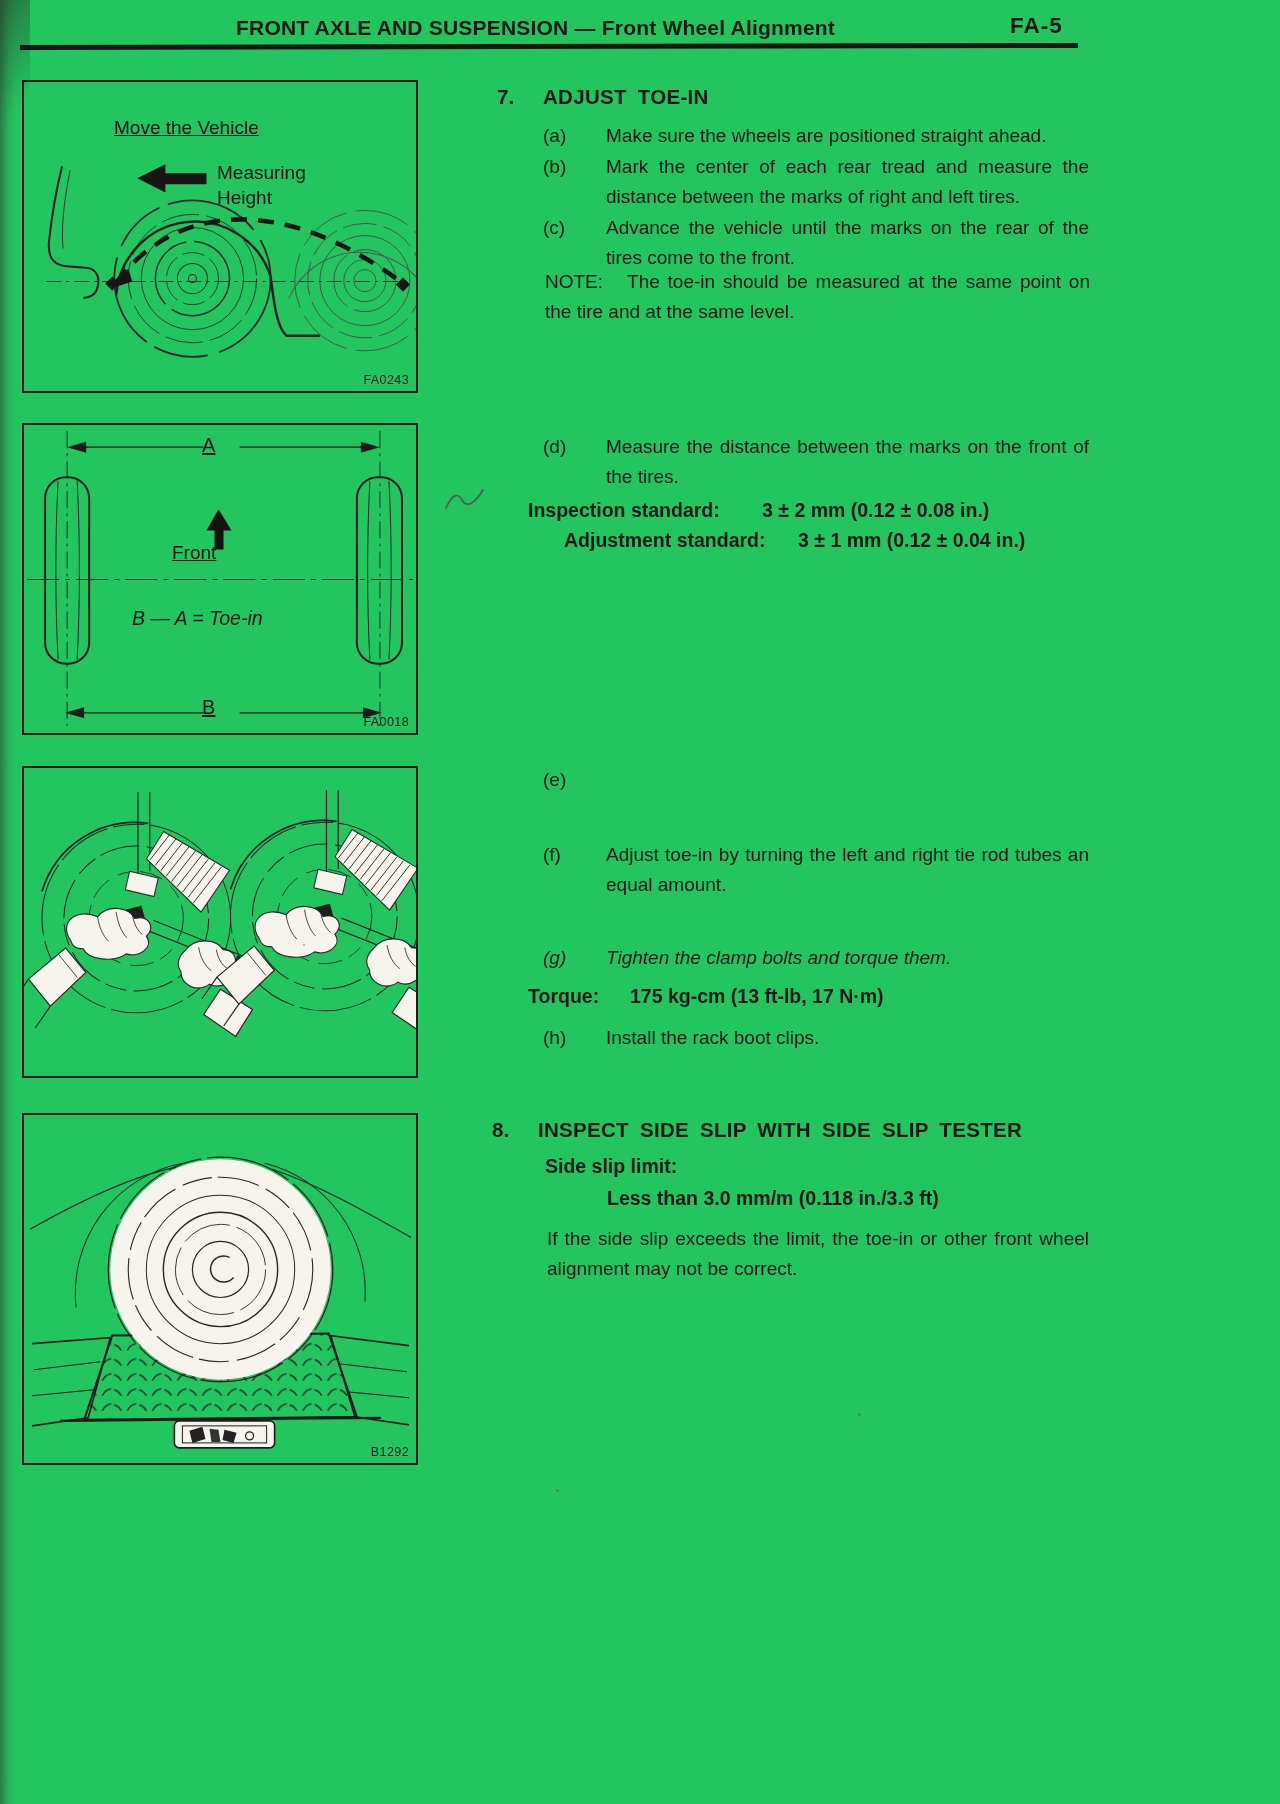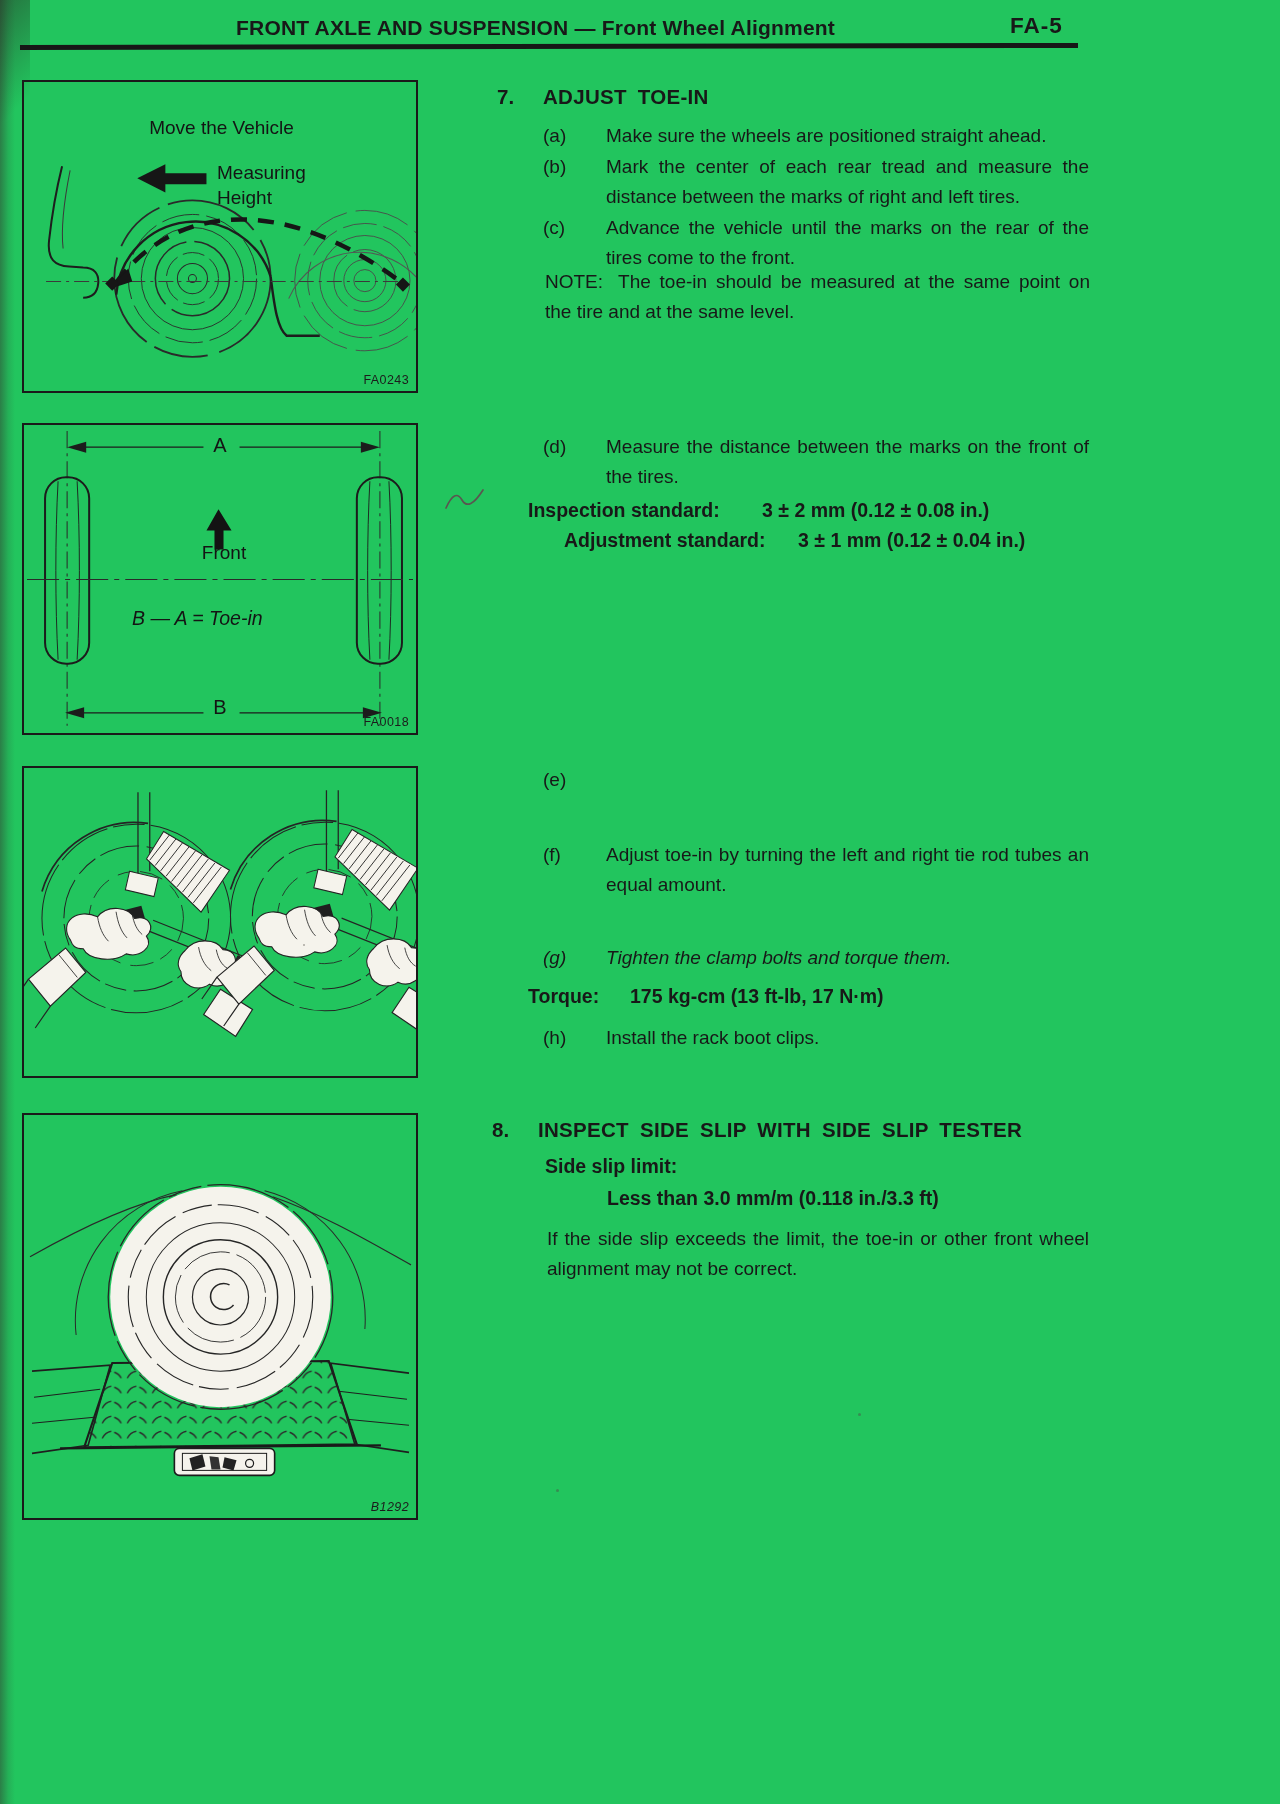--- a/index.html
+++ b/index.html
@@ -23,42 +23,42 @@
   
   .hdr-title{position:absolute;left:236px;top:16px;font-weight:bold;font-size:21px;letter-spacing:0.2px;white-space:nowrap;}
   .hdr-page{position:absolute;left:1010px;top:13px;font-weight:bold;font-size:22.5px;letter-spacing:1px;}
   .hdr-rule{position:absolute;left:20px;top:44px;width:1058px;height:5px;background:#171717;transform:rotate(-0.12deg);}
 
   
   .figure{position:absolute;left:22px;width:396px;border:2.5px solid #1a1a1a;box-sizing:border-box;background:transparent;}
   #figure-1{top:80px;height:313px;}
   #figure-2{top:423px;height:312px;}
   #figure-3{top:766px;height:312px;}
-  #figure-4{top:1113px;height:407px;font-style:italic;}
+  #figure-4{top:1113px;height:352px;}
   .figure svg{position:absolute;left:0;top:0;width:100%;height:100%;}
   .figlabel{position:absolute;font-size:19px;color:#141414;white-space:nowrap;line-height:23px;}
   .figcode{position:absolute;right:7px;bottom:4px;font-size:12.5px;letter-spacing:0.4px;color:#1c1c1c;}
-  .center{text-align:center;}
+  .center{text-decoration:underline;}
 
   
   .sec-head{position:absolute;display:flex;font-weight:bold;font-size:20.5px;line-height:26px;}
   #sec7-head{top:84px;left:497px;}
   #sec8-head{top:1117px;left:492px;}
   .sec-head .num{flex:0 0 46px;}
   .sec-head .ttl{word-spacing:5px;letter-spacing:0.3px;white-space:nowrap;}
 
   .t-item{position:absolute;left:543px;width:546px;display:flex;font-size:19px;line-height:30px;}
   .t-item .lbl{flex:0 0 63px;}
   .t-item .txt{flex:1;text-align:justify;}
   #item-a{top:121px;} #item-b{top:152px;} #item-c{top:213px;} #item-d{top:432px;}
   #item-e{top:765px;} #item-f{top:840px;} #item-g{top:943px;font-style:italic;} #item-h{top:1023px;}
 
   .t-note{position:absolute;left:545px;width:545px;font-size:19px;line-height:30px;text-align:justify;}
   #note-1{top:267px;} #note-2{top:905px;}
-  .note-lbl{margin-right:15px;}
+  .note-lbl{margin-right:24px;}
 
   .spec-row{position:absolute;left:528px;display:flex;font-weight:bold;font-size:19.5px;line-height:28px;white-space:nowrap;}
   #spec-inspection{top:496px;} #spec-adjustment{top:526px;margin-left:36px;}
   .spec-row .sl{flex:0 0 234px;}
   #torque-row{top:982px;}
   #torque-row .sl{flex:0 0 102px;}
 
   #limit-label{position:absolute;top:1155px;left:545px;font-weight:bold;font-size:19.5px;}
   #limit-value{position:absolute;top:1187px;left:607px;font-weight:bold;font-size:19.5px;}
   #sec8-body{position:absolute;top:1224px;left:547px;width:542px;font-size:19px;line-height:30px;text-align:justify;}

